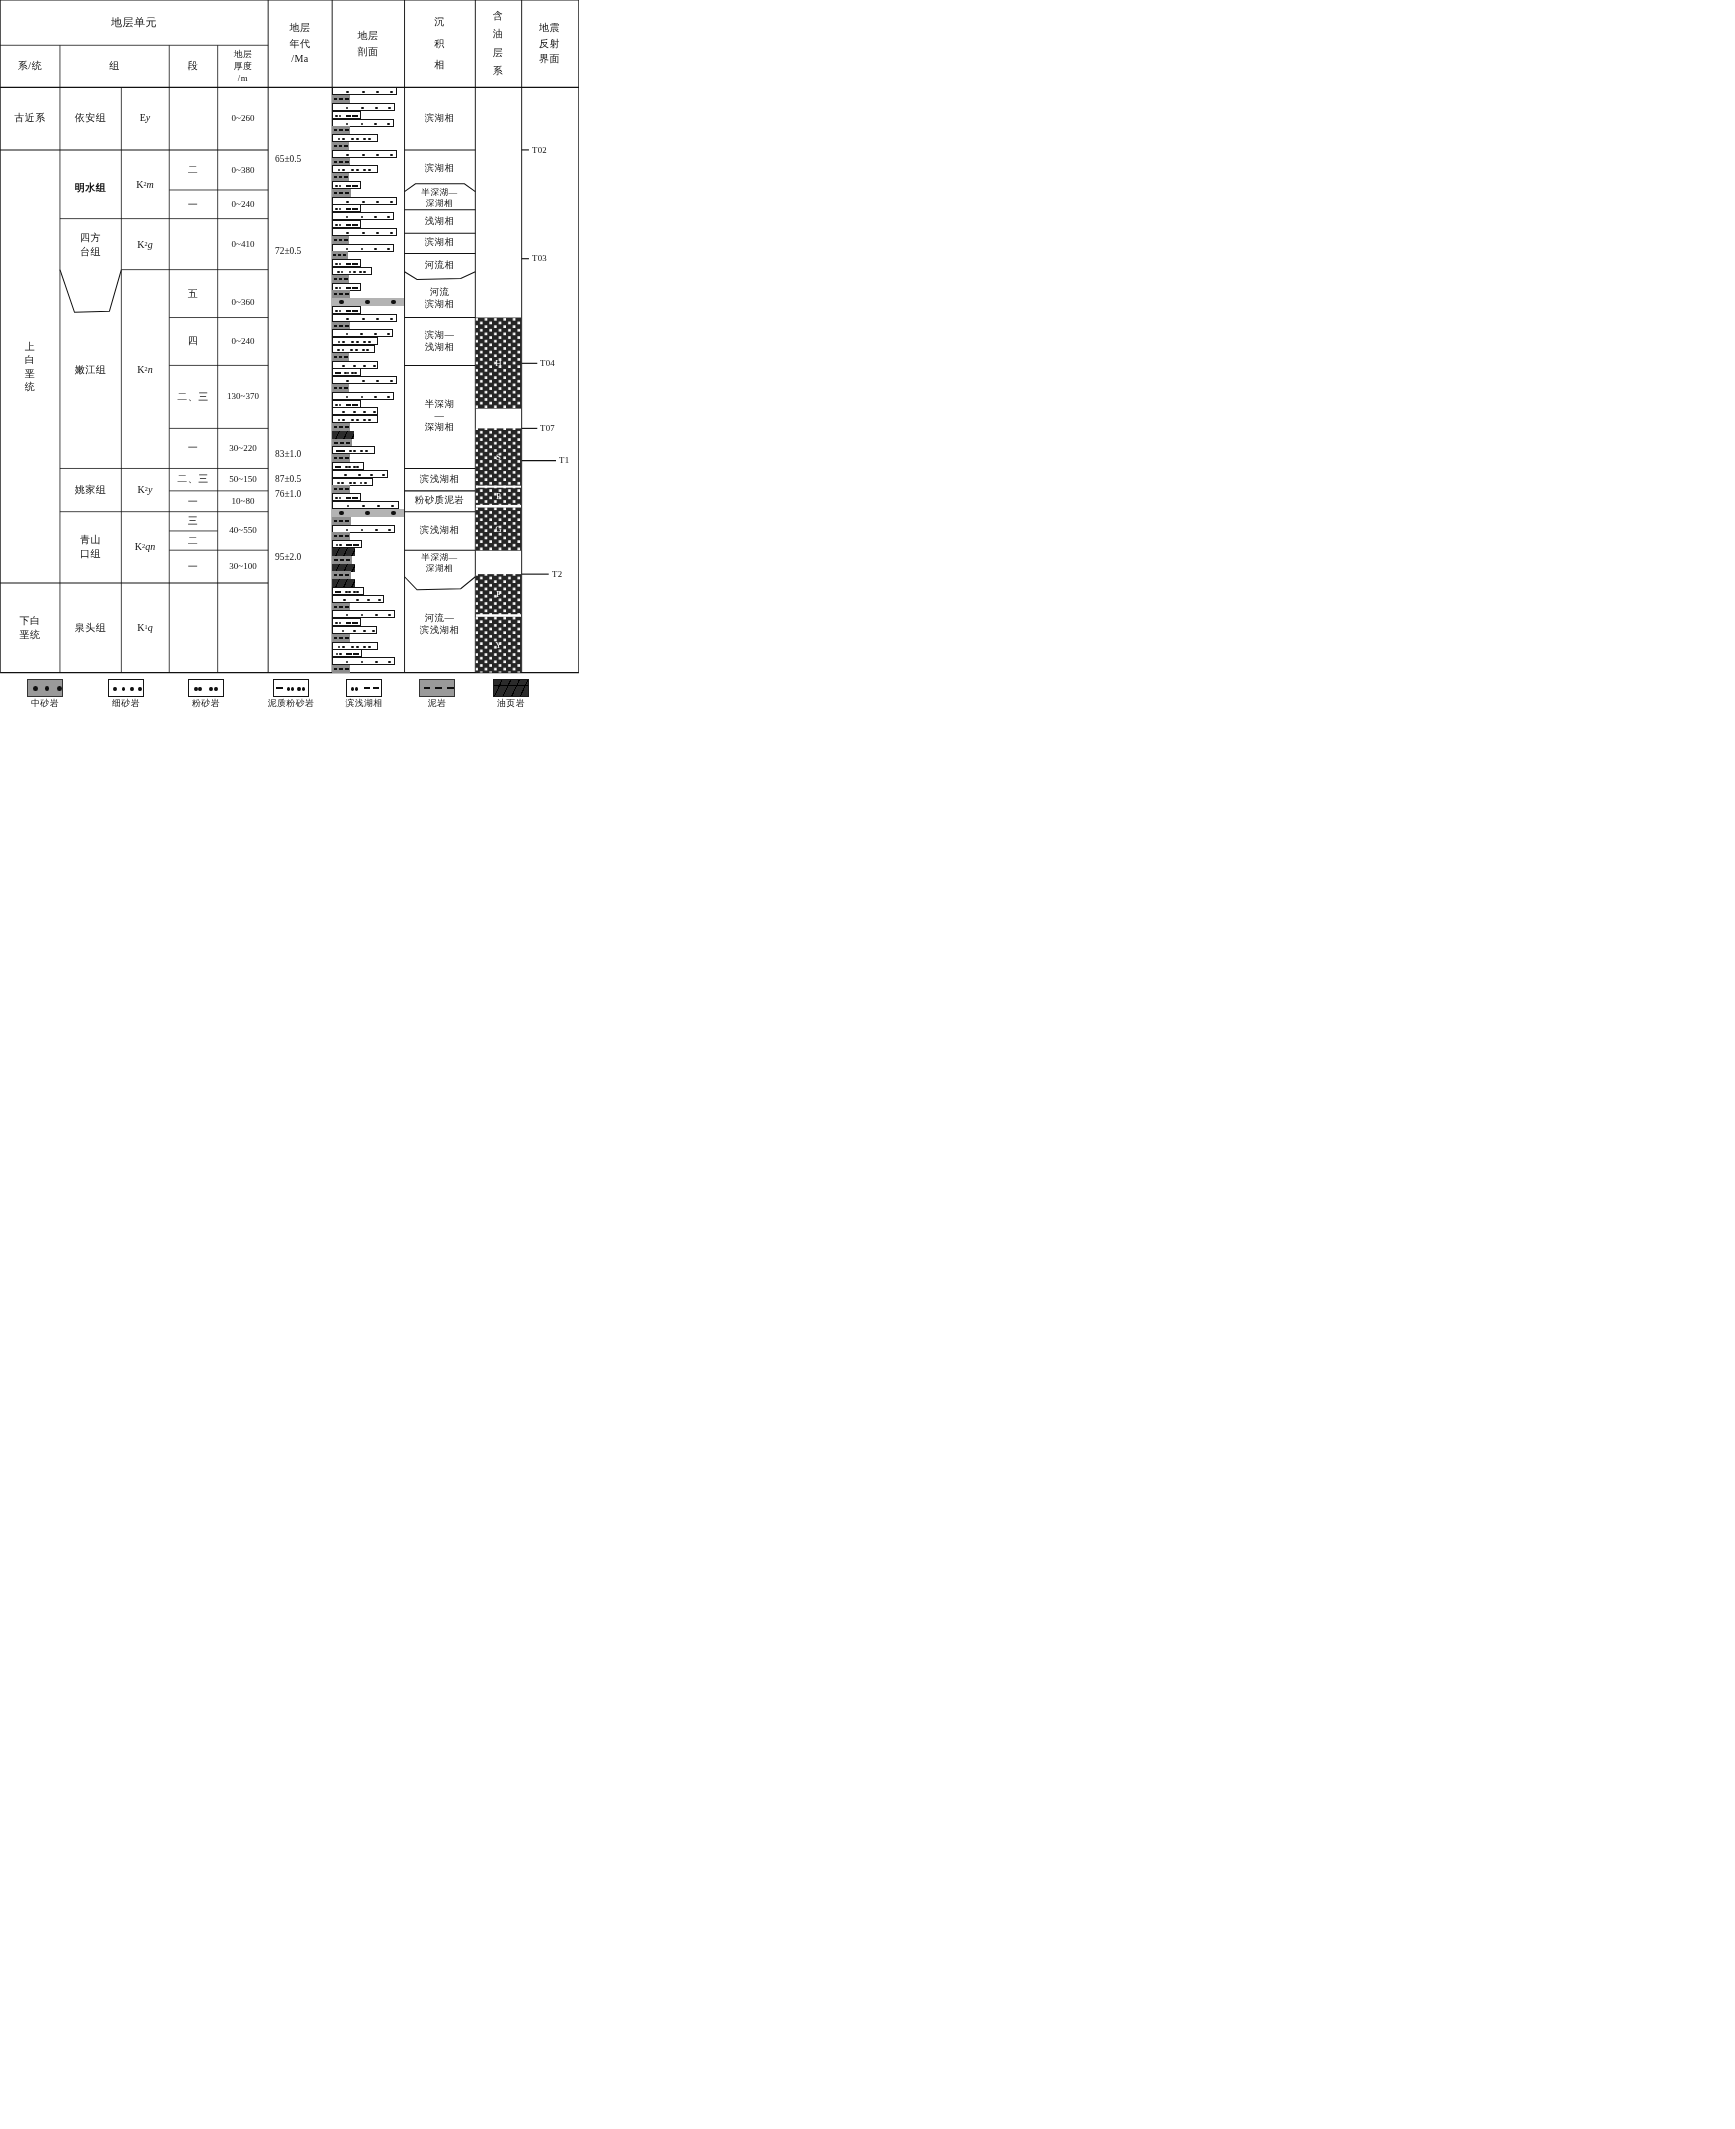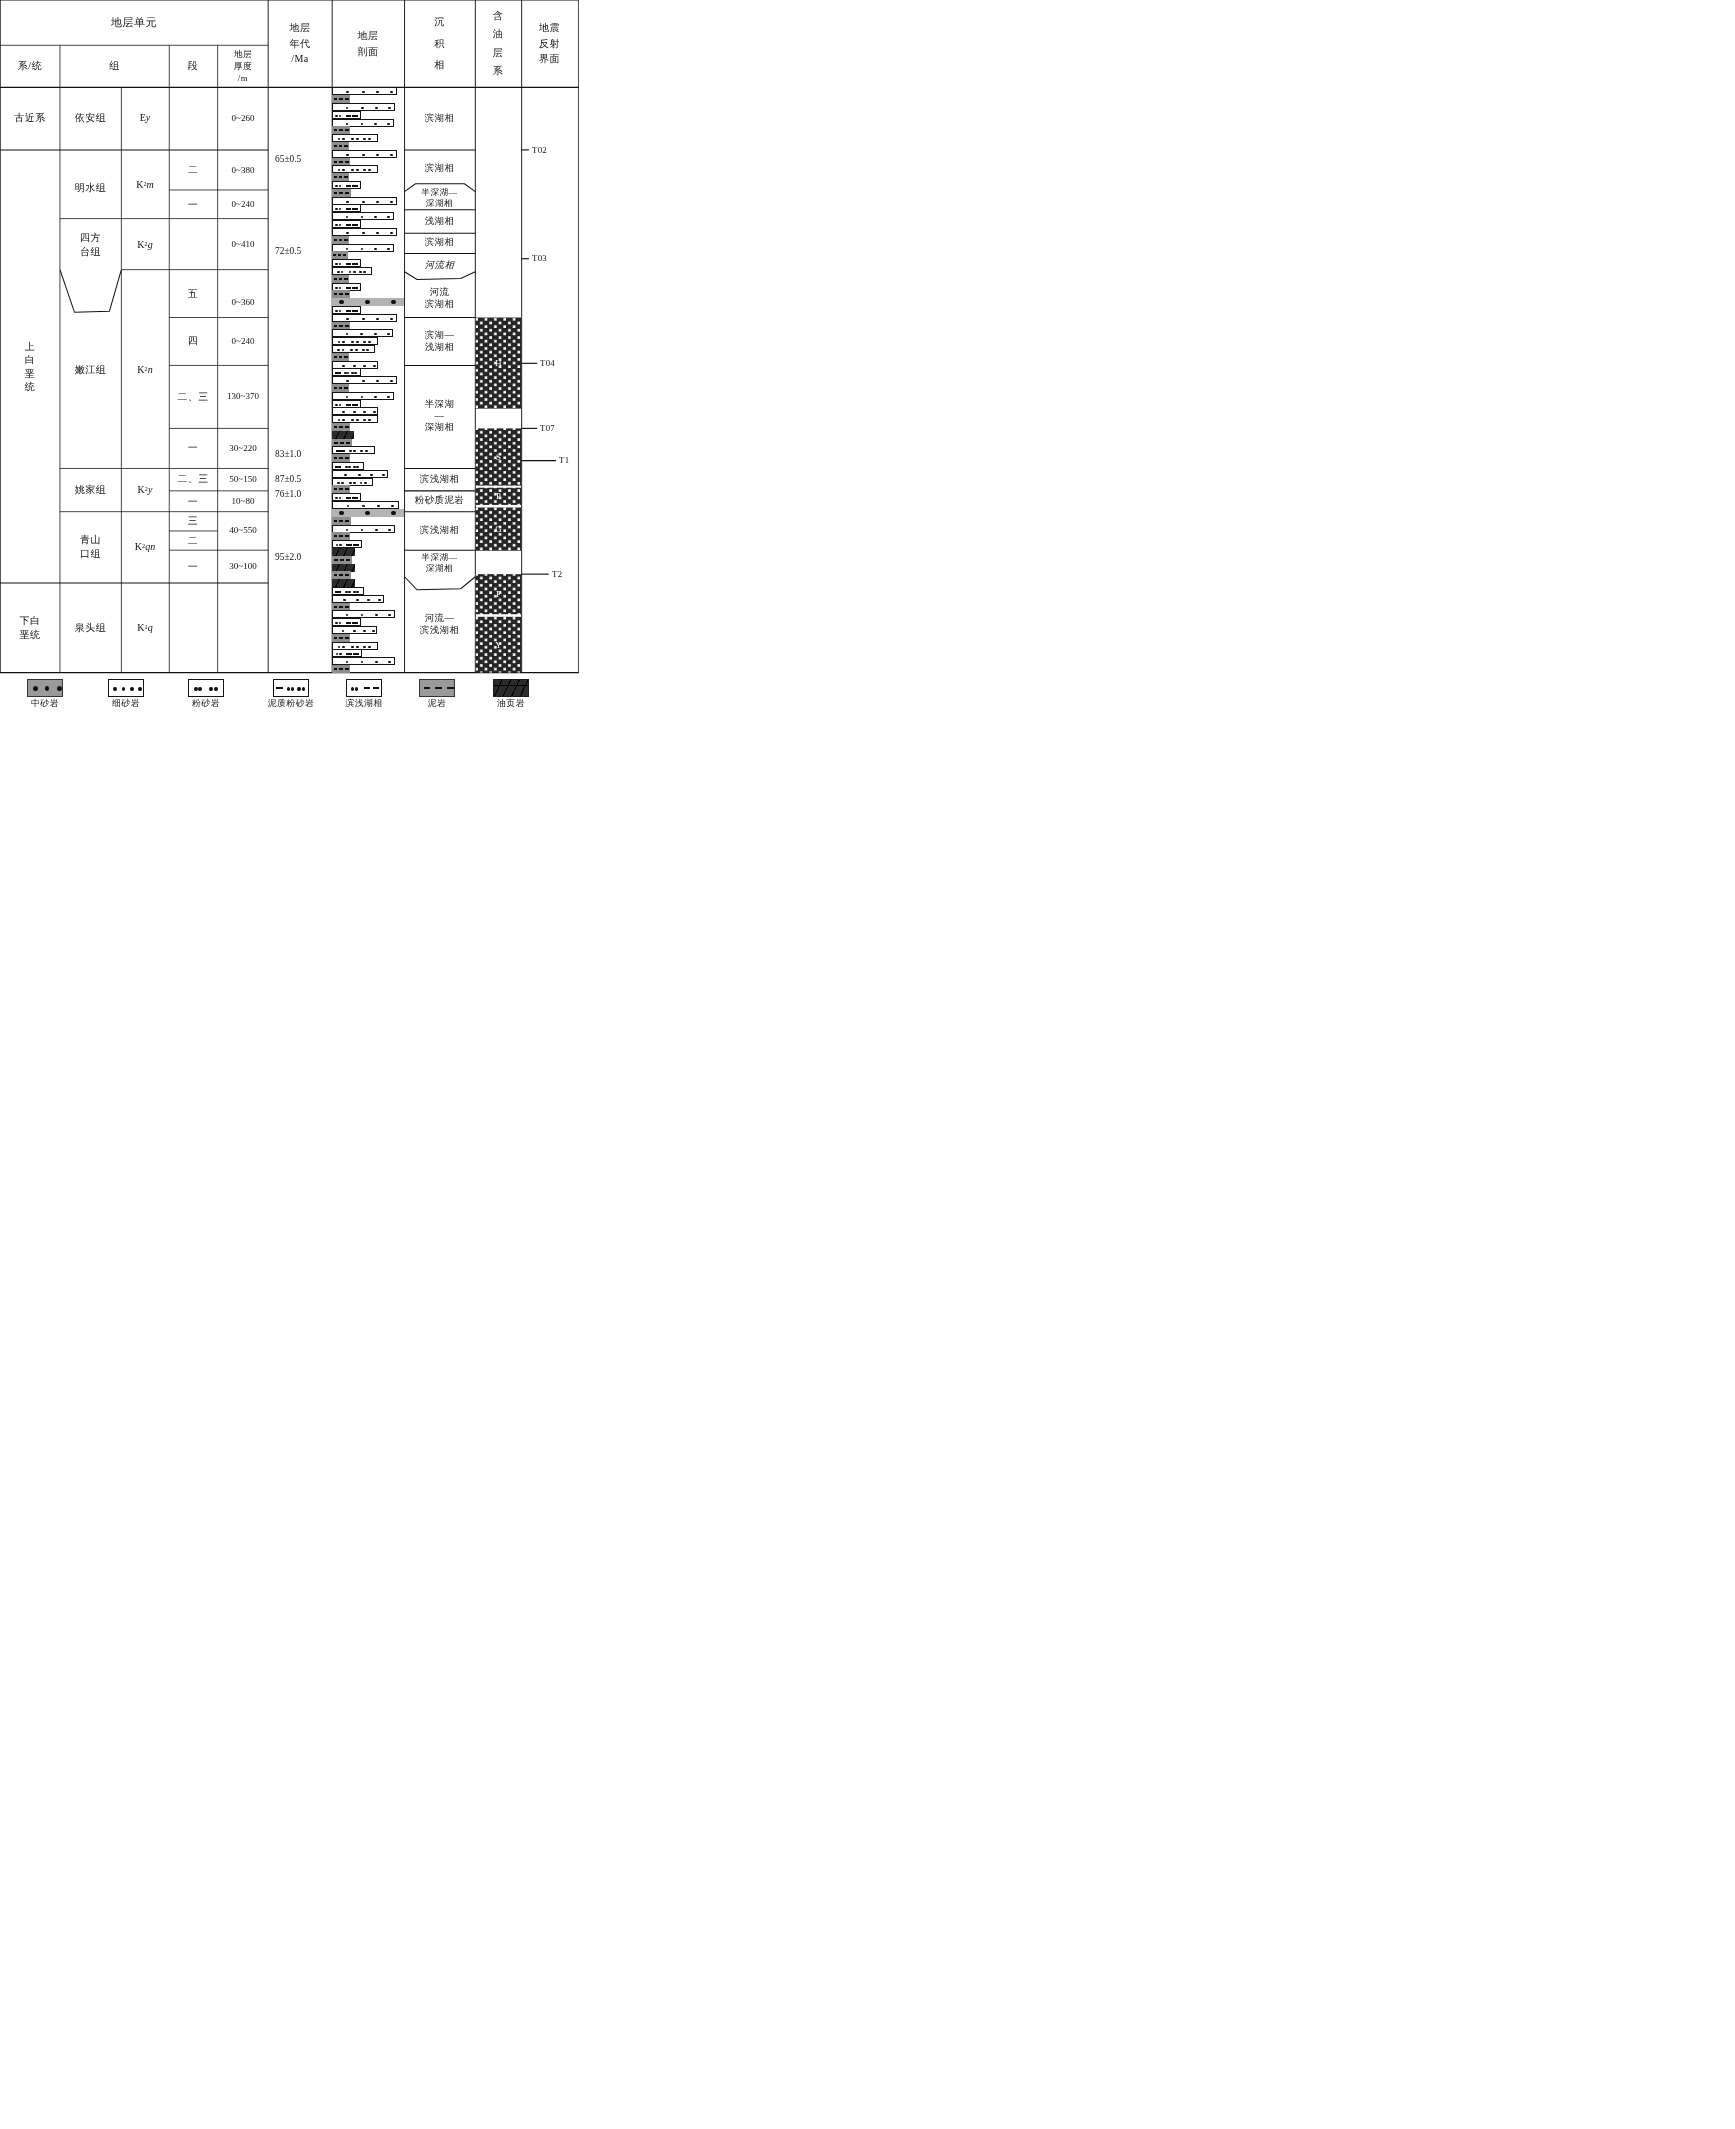--- a/index.html
+++ b/index.html
@@ -157,21 +157,21 @@
 
   <div id="built">
       <div class="cell" style="left:0px;top:87px;width:60px;height:62px;">古近系</div>
       <div class="cell" style="left:0px;top:150px;width:60px;height:433px;">上
 白
 垩
 统</div>
       <div class="cell" style="left:0px;top:583px;width:60px;height:89px;">下白
 垩统</div>
       <div class="cell" style="left:60px;top:87px;width:61px;height:62px;">依安组</div>
-      <div class="cell" style="left:60px;top:150px;width:61px;height:76px;">明水组</div>
+      <div class="cell" style="left:60px;top:150px;width:61px;height:76px;font-weight:bold;">明水组</div>
       <div class="cell" style="left:60px;top:219px;width:61px;height:51px;">四方
 台组</div>
       <div class="cell" style="left:60px;top:270px;width:61px;height:199px;">嫩江组</div>
       <div class="cell" style="left:60px;top:468px;width:61px;height:43px;">姚家组</div>
       <div class="cell" style="left:60px;top:511px;width:61px;height:71px;">青山
 口组</div>
       <div class="cell" style="left:60px;top:583px;width:61px;height:89px;">泉头组</div>
       <div class="cell" style="left:169px;top:150px;width:48px;height:40px;">二</div>
       <div class="cell" style="left:169px;top:190px;width:48px;height:29px;">一</div>
       <div class="cell" style="left:169px;top:270px;width:48px;height:48px;">五</div>
@@ -631,21 +631,21 @@
         <i class="mark-dash" style="left:1.6px;top:3.1px;width:3.6px;height:1.6px;"></i>
         <i class="mark-dash" style="left:7.3px;top:3.1px;width:3.6px;height:1.6px;"></i>
         <i class="mark-dash" style="left:13px;top:3.1px;width:3.6px;height:1.6px;"></i>
       </div>
       <div class="faclbl" style="left:405px;top:103px;width:69px;height:31px;">滨湖相</div>
       <div class="faclbl" style="left:405px;top:153px;width:69px;height:31px;">滨湖相</div>
       <div class="faclbl thk" style="left:405px;top:182px;width:69px;height:31px;font-size:8.6px;">半深湖—
 深湖相</div>
       <div class="faclbl" style="left:405px;top:206px;width:69px;height:31px;">浅湖相</div>
       <div class="faclbl" style="left:405px;top:227px;width:69px;height:31px;">滨湖相</div>
-      <div class="faclbl" style="left:405px;top:250px;width:69px;height:31px;font-style:italic;">河流相</div>
+      <div class="faclbl" style="left:405px;top:250px;width:69px;height:31px;">河流相</div>
       <div class="faclbl" style="left:405px;top:283px;width:69px;height:31px;">河流
 滨湖相</div>
       <div class="faclbl" style="left:405px;top:326px;width:69px;height:31px;">滨湖—
 浅湖相</div>
       <div class="faclbl" style="left:405px;top:401px;width:69px;height:31px;">半深湖
 —
 深湖相</div>
       <div class="faclbl" style="left:405px;top:464px;width:69px;height:31px;">滨浅湖相</div>
       <div class="faclbl" style="left:405px;top:485px;width:69px;height:31px;">粉砂质泥岩</div>
       <div class="faclbl" style="left:405px;top:515px;width:69px;height:31px;">滨浅湖相</div>

